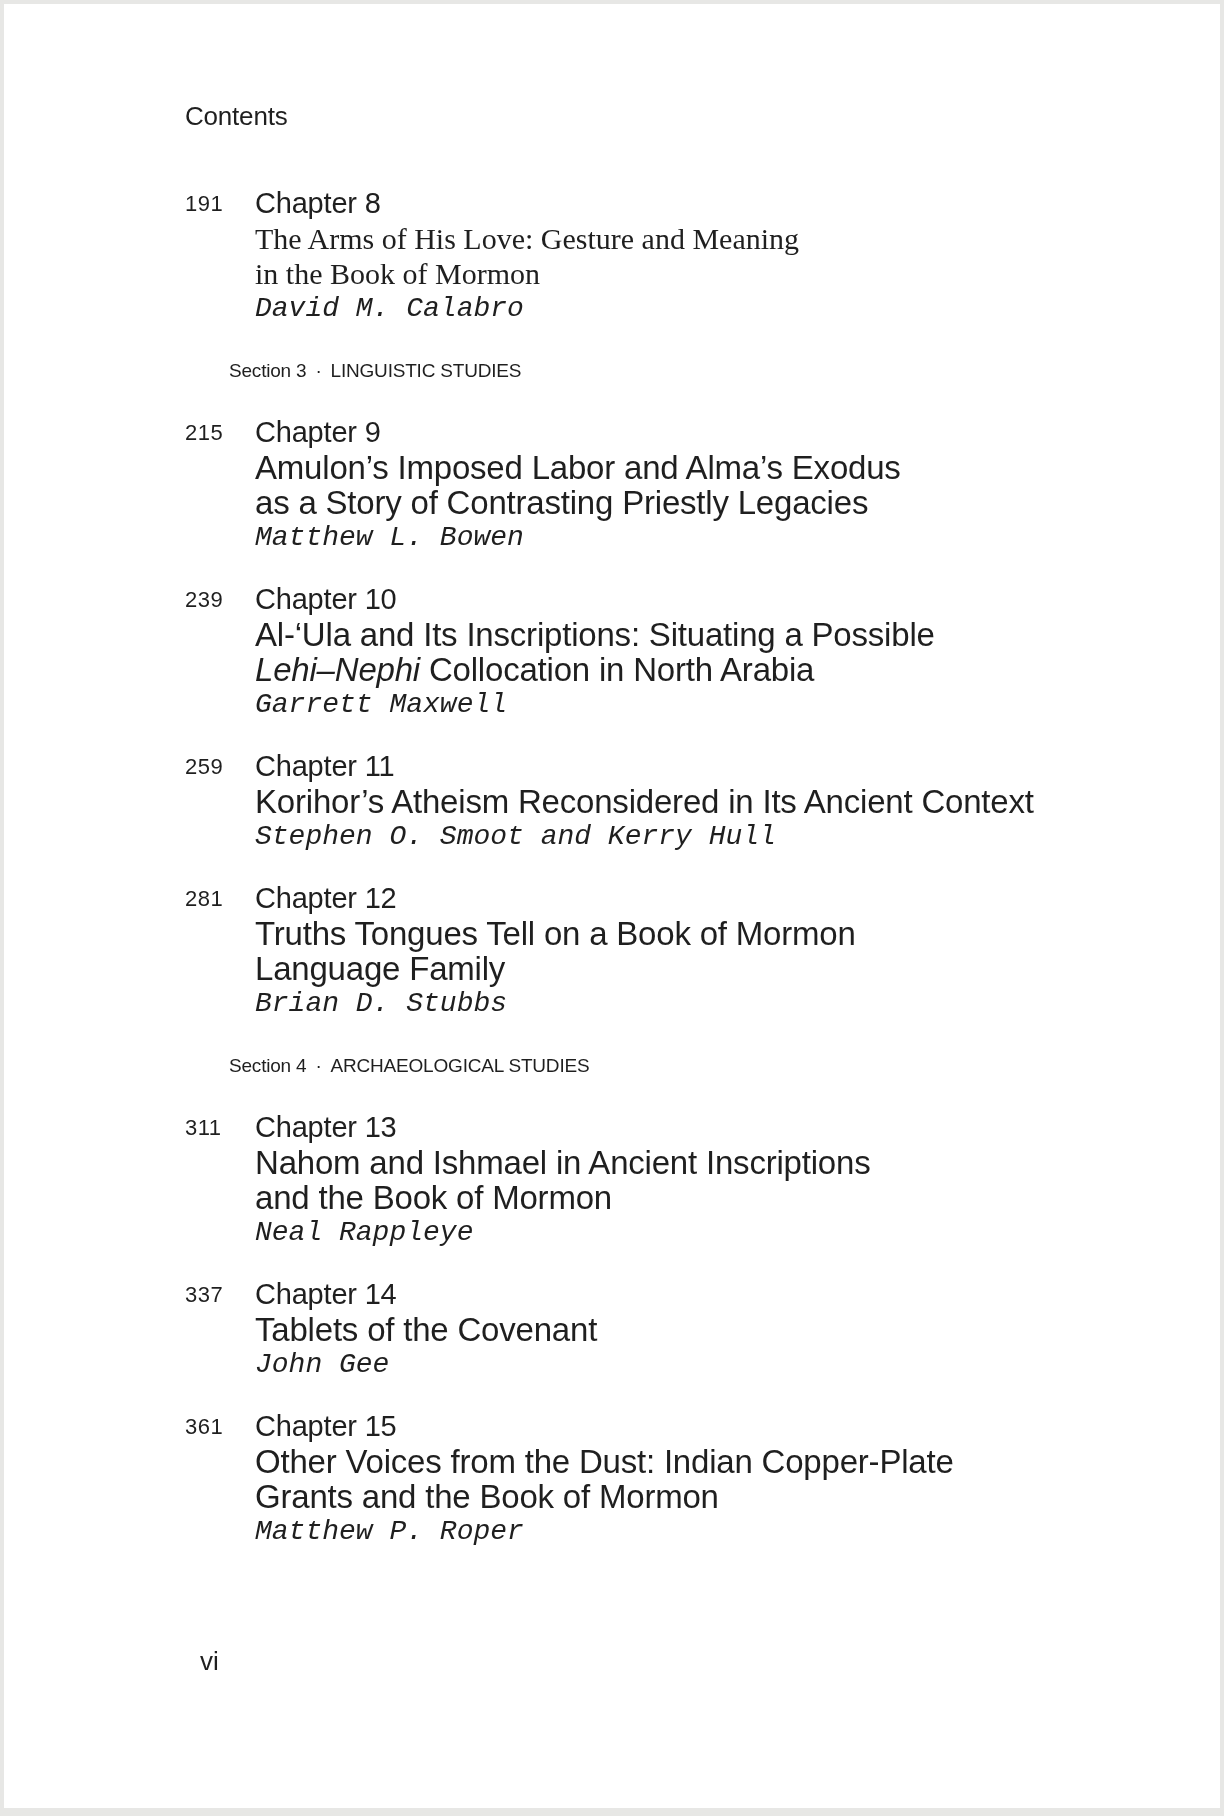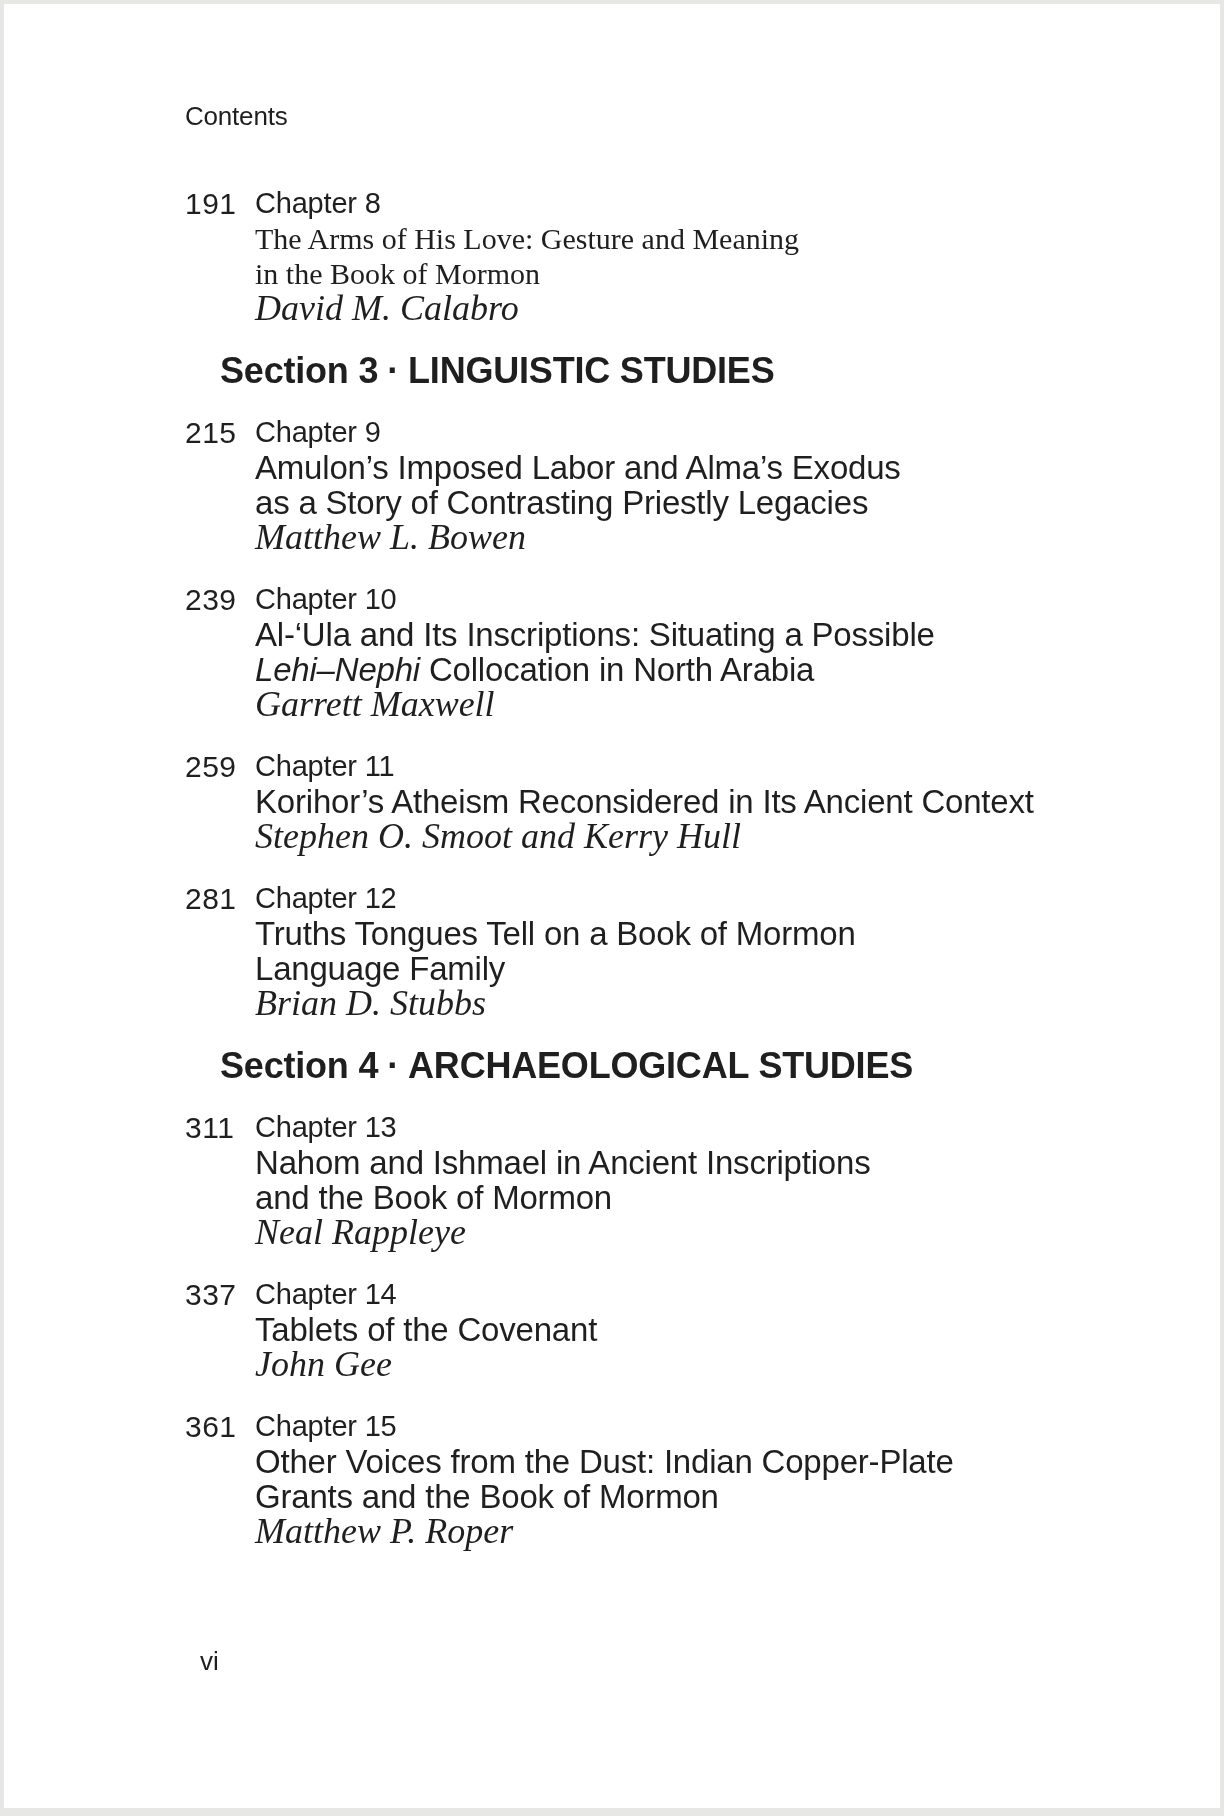--- a/index.html
+++ b/index.html
@@ -28,21 +28,21 @@
     margin: 0 0 52px 0;
   }
   .entry {
     display: flex;
     align-items: flex-start;
     margin-bottom: 27px;
   }
   .num {
     flex: 0 0 70px;
     width: 70px;
-    font-size: 30px;
+    font-size: 22px;
     line-height: 35px;
     letter-spacing: 0.5px;
   }
   .entry-body { flex: 1 1 auto; min-width: 0; }
   .chapter-line {
     font-size: 29px;
     line-height: 35px;
     letter-spacing: -0.2px;
   }
   .title-line {
@@ -50,33 +50,32 @@
     line-height: 35px;
     letter-spacing: -0.2px;
     white-space: nowrap;
   }
   .title-serif {
     font-family: "Liberation Serif", serif;
     font-size: 30px;
     letter-spacing: 0;
   }
   .author-line {
-    font-family: Liberation Serif, serif;
+    font-family: Liberation Mono, monospace;
     font-style: italic;
-    font-size: 36px;
+    font-size: 28px;
     line-height: 35px;
     white-space: nowrap;
   }
   .section-row {
-    margin: 27px 0 27px 35px;
-    font-size: 36px;
+    margin: 27px 0 27px 44px;
+    font-size: 19px;
     line-height: 35px;
     letter-spacing: -0.2px;
     white-space: nowrap;
-    font-weight: bold;
   }
   .section-sep { margin: 0 9px; }
   .em-frag { font-style: italic; }
   .page-footer {
     position: absolute;
     left: 196px;
     top: 1640px;
     font-size: 26px;
     line-height: 35px;
   }

